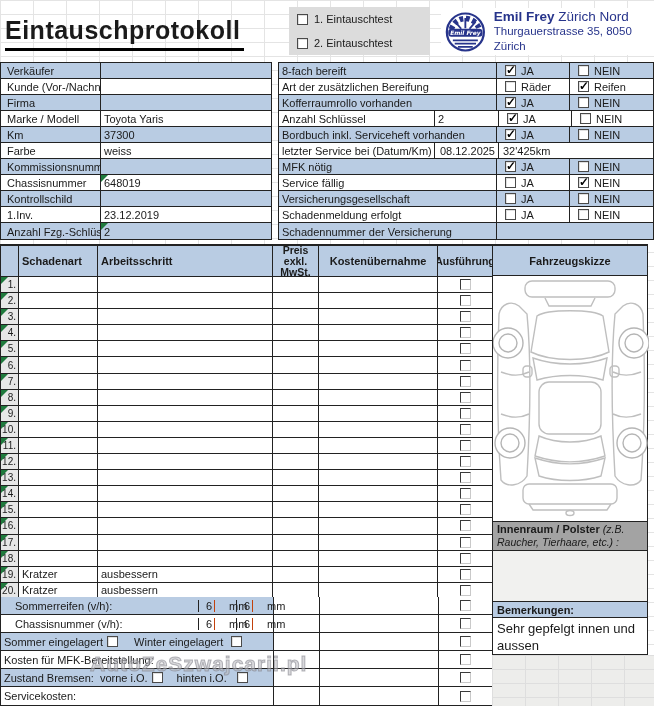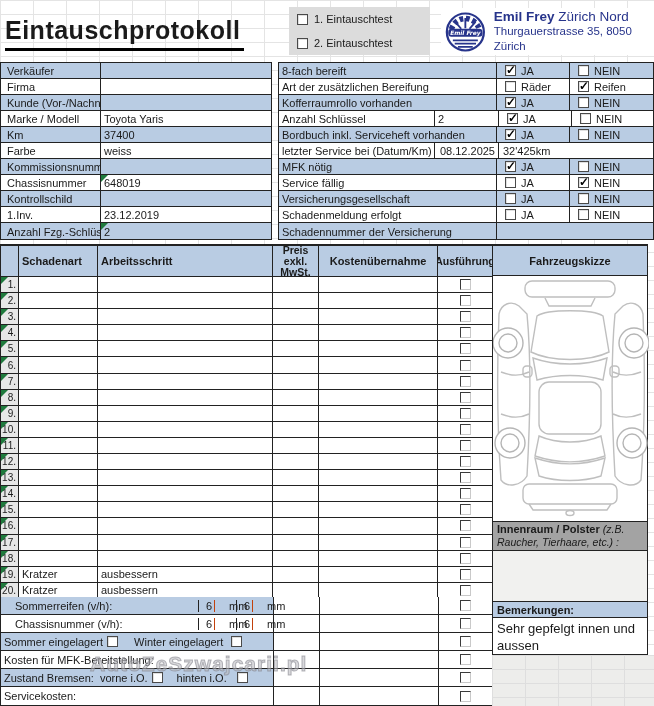--- a/index.html
+++ b/index.html
@@ -156,34 +156,34 @@
     </div>
   </div>
 
   <div class="vtable">
 
   <div class="vrow">
       <div class="vlabel">Verkäufer</div>
       <div class="vval"></div>
     </div>
       <div class="vrow">
+      <div class="vlabel">Kunde (Vor-/Nachna</div>
+      <div class="vval"></div>
+    </div>
+      <div class="vrow">
       <div class="vlabel">Firma</div>
       <div class="vval"></div>
     </div>
       <div class="vrow">
-      <div class="vlabel">Kunde (Vor-/Nachna</div>
-      <div class="vval"></div>
-    </div>
-      <div class="vrow">
       <div class="vlabel">Marke / Modell</div>
       <div class="vval">Toyota Yaris</div>
     </div>
       <div class="vrow">
       <div class="vlabel">Km</div>
-      <div class="vval">37400</div>
+      <div class="vval">37300</div>
     </div>
       <div class="vrow">
       <div class="vlabel">Farbe</div>
       <div class="vval">weiss</div>
     </div>
       <div class="vrow">
       <div class="vlabel">Kommissionsnumme</div>
       <div class="vval"></div>
     </div>
       <div class="vrow">

